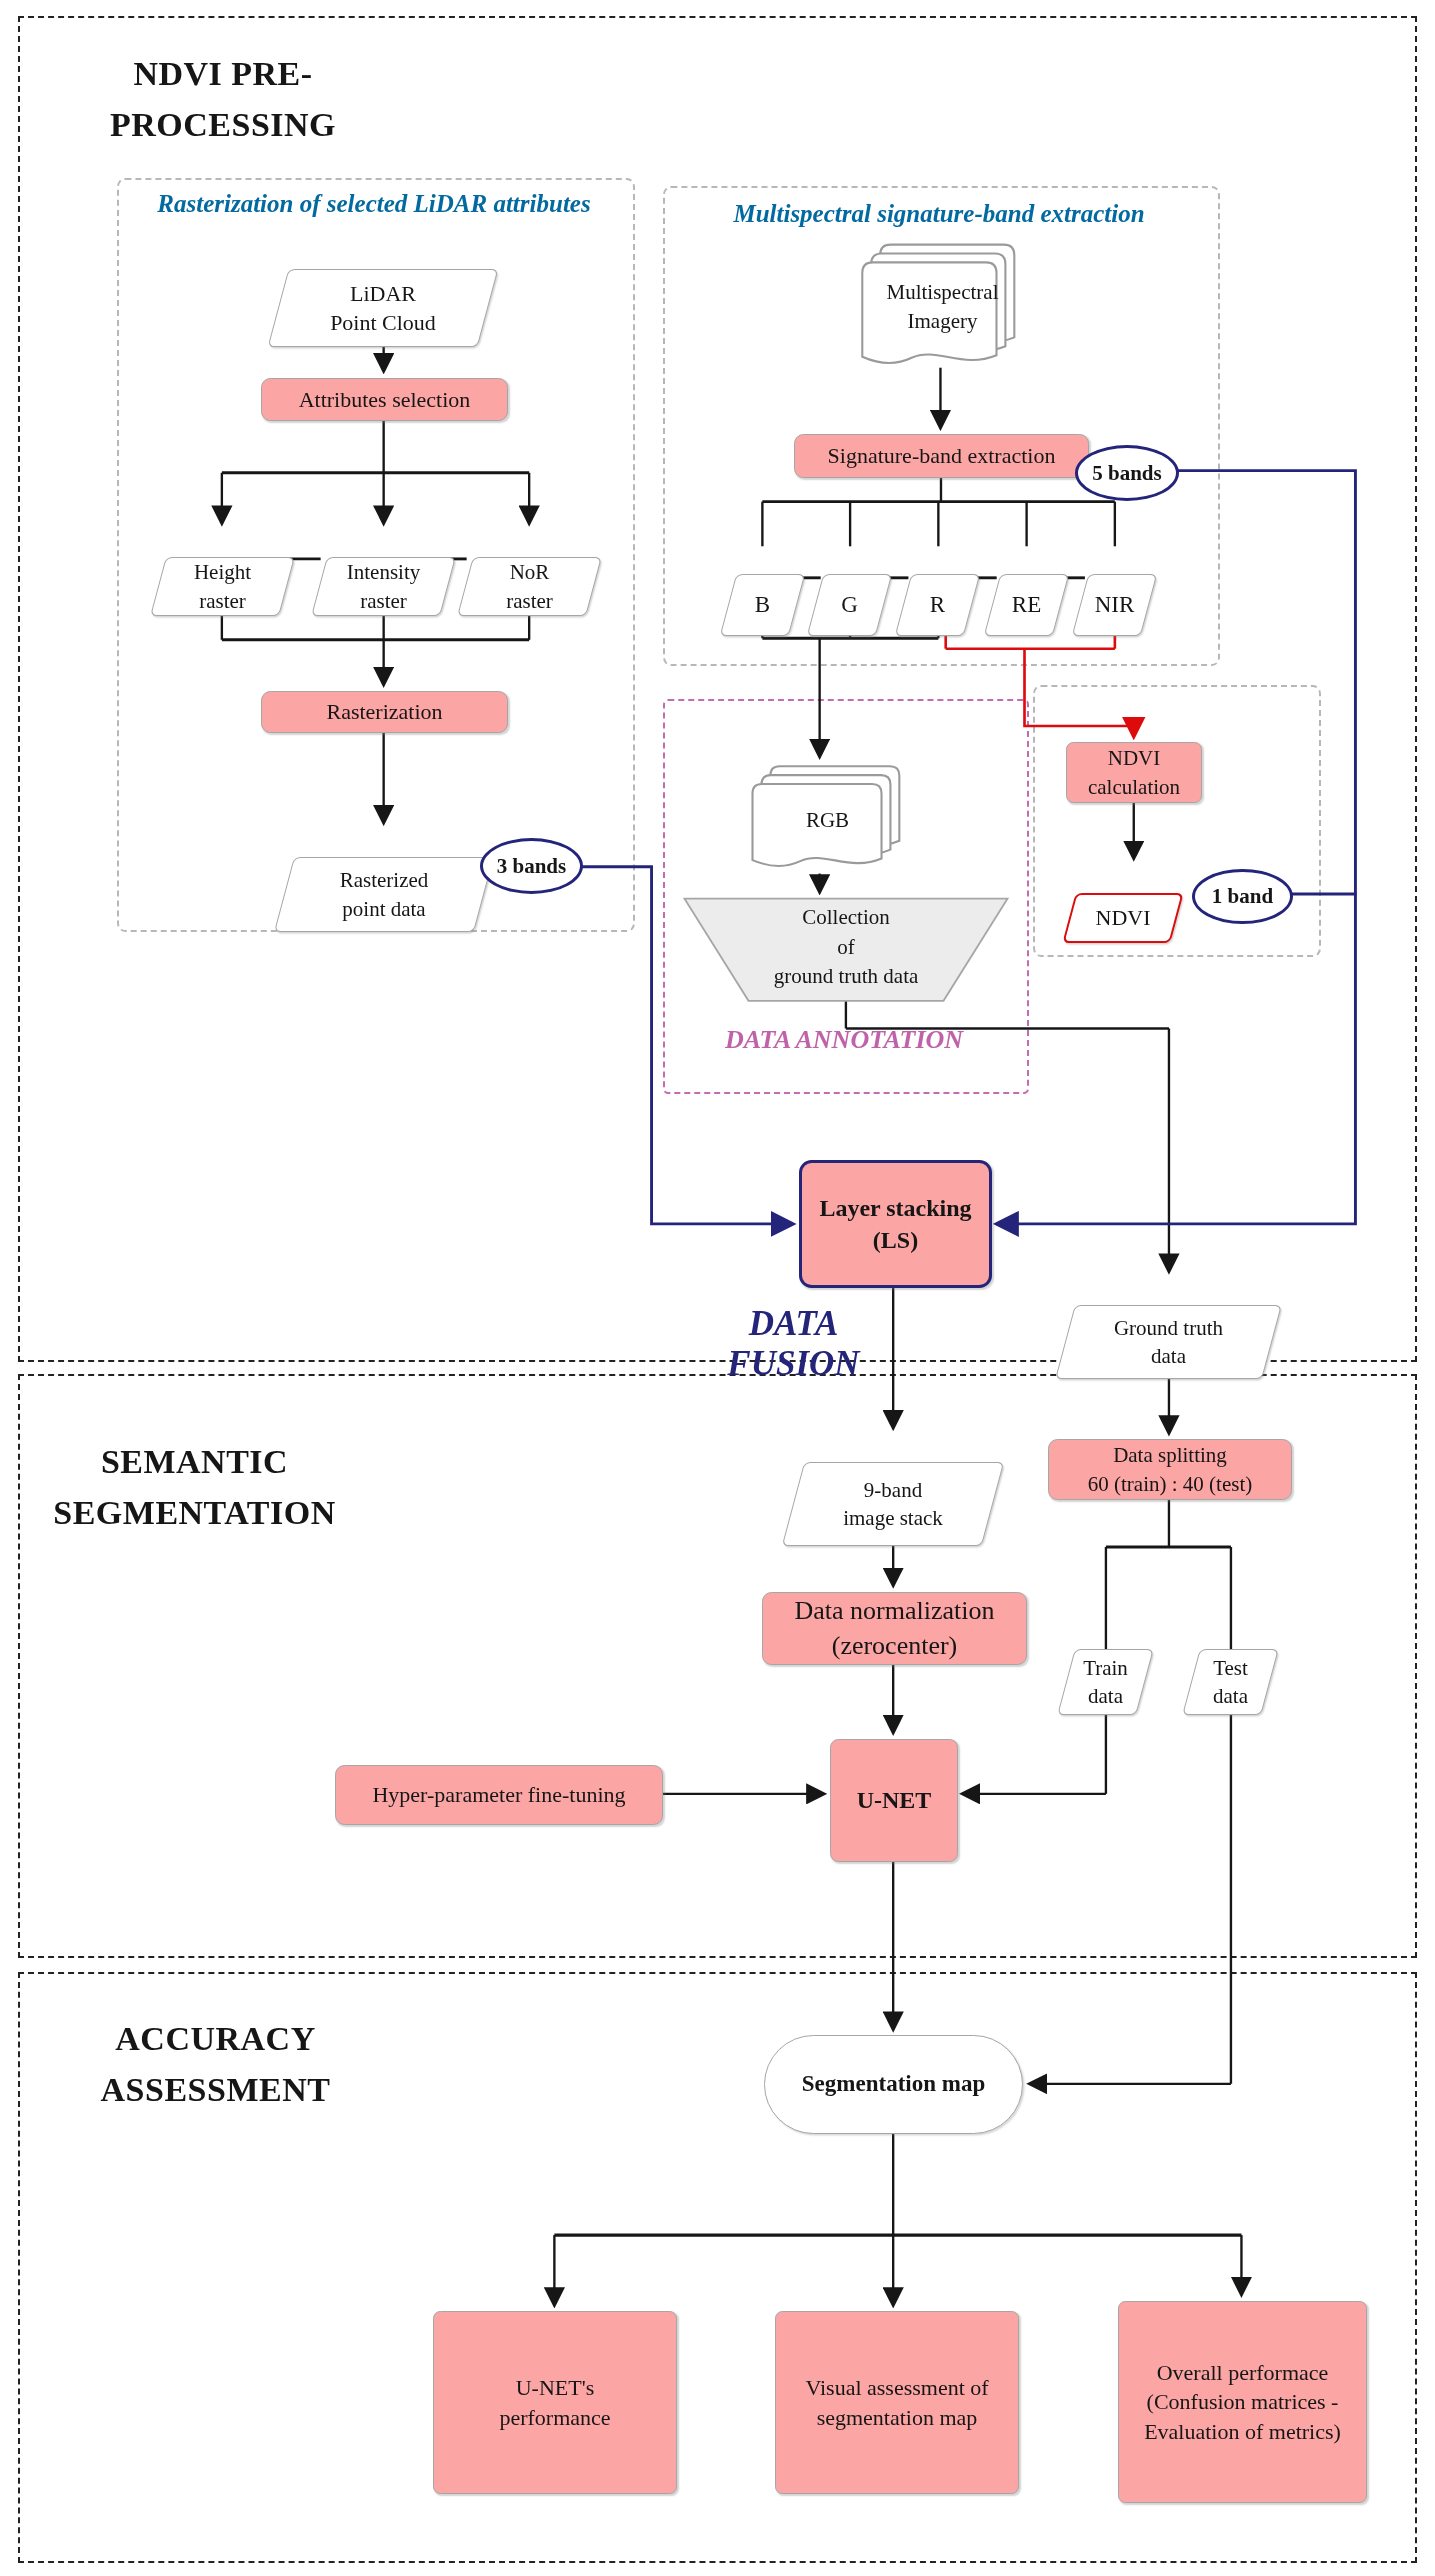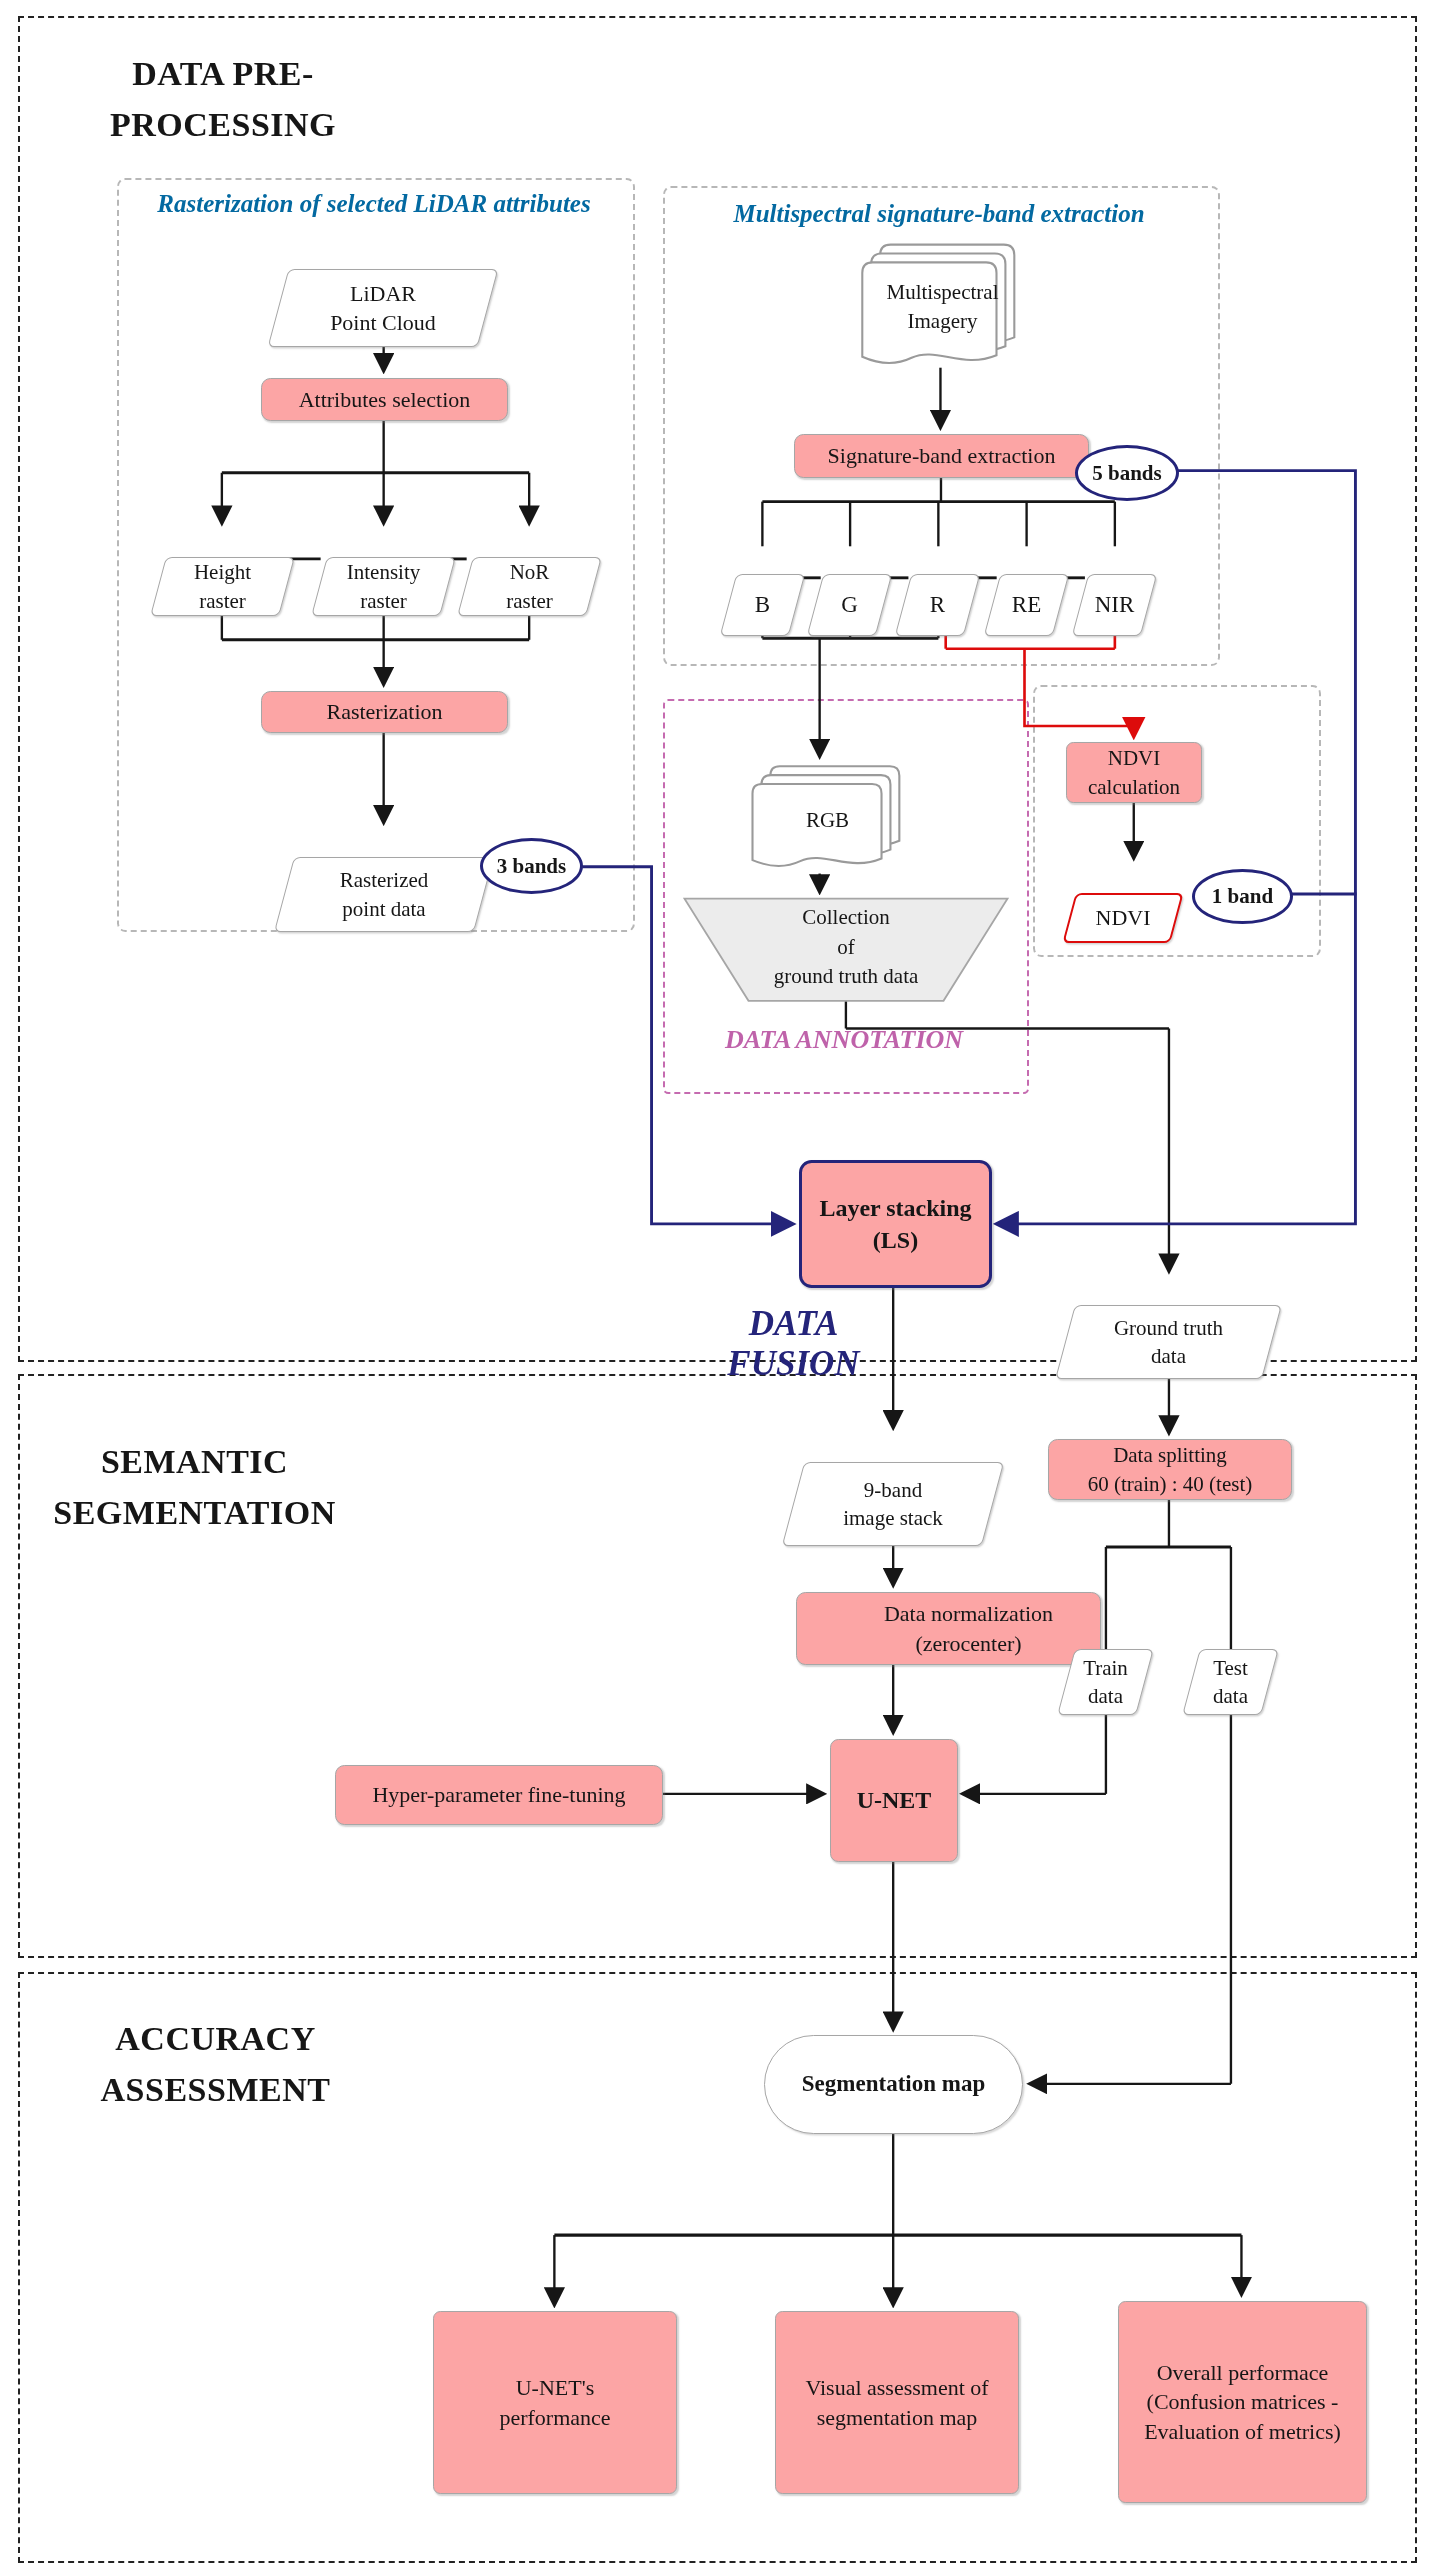--- a/index.html
+++ b/index.html
@@ -26,21 +26,21 @@
 </head>
 <body>
 
 <div class="canvas">
 
   <div class="sec" style="left:18.4px;top:15.8px;width:1395px;height:1342px;"></div>
   <div class="sec" style="left:18.4px;top:1374px;width:1395px;height:580px;"></div>
   <div class="sec" style="left:18.4px;top:1972px;width:1395px;height:587px;"></div>
 
   <div class="stitle" style="left:84px;top:48px;width:278px;">
-    <div>DATA PRE-</div>
+    <div>NDVI PRE-</div>
       <div>PROCESSING</div>
   </div>
   <div class="stitle" style="left:37px;top:1404px;width:315px;margin-top:32px;">
     <div>SEMANTIC</div>
       <div>SEGMENTATION</div>
   </div>
   <div class="stitle" style="left:71px;top:2013px;width:289px;">
     <div>ACCURACY</div>
       <div>ASSESSMENT</div>
   </div>
@@ -293,21 +293,21 @@
         <span>9-band</span>
         <span>image stack</span>
       </div>
   </div>
 
   <div class="node rrect" style="left:1048px;top:1439px;width:242px;height:59px;font-size:21px;">
     <span>Data splitting</span>
       <span>60 (train) : 40 (test)</span>
   </div>
 
-  <div class="node rrect" style="left:796px;top:1592px;width:263px;height:71px;font-size:22px;padding-left:40px;">
+  <div class="node rrect" style="left:762px;top:1592px;width:263px;height:71px;font-size:26px;">
     <span>Data normalization</span>
       <span>(zerocenter)</span>
   </div>
 
   <div class="para" style="left:1066px;top:1621px;width:79px;height:66px;">
     <div class="shape"></div>
     <div class="t" style="font-size:21px;">
         <span>Train</span>
         <span>data</span>
       </div>

